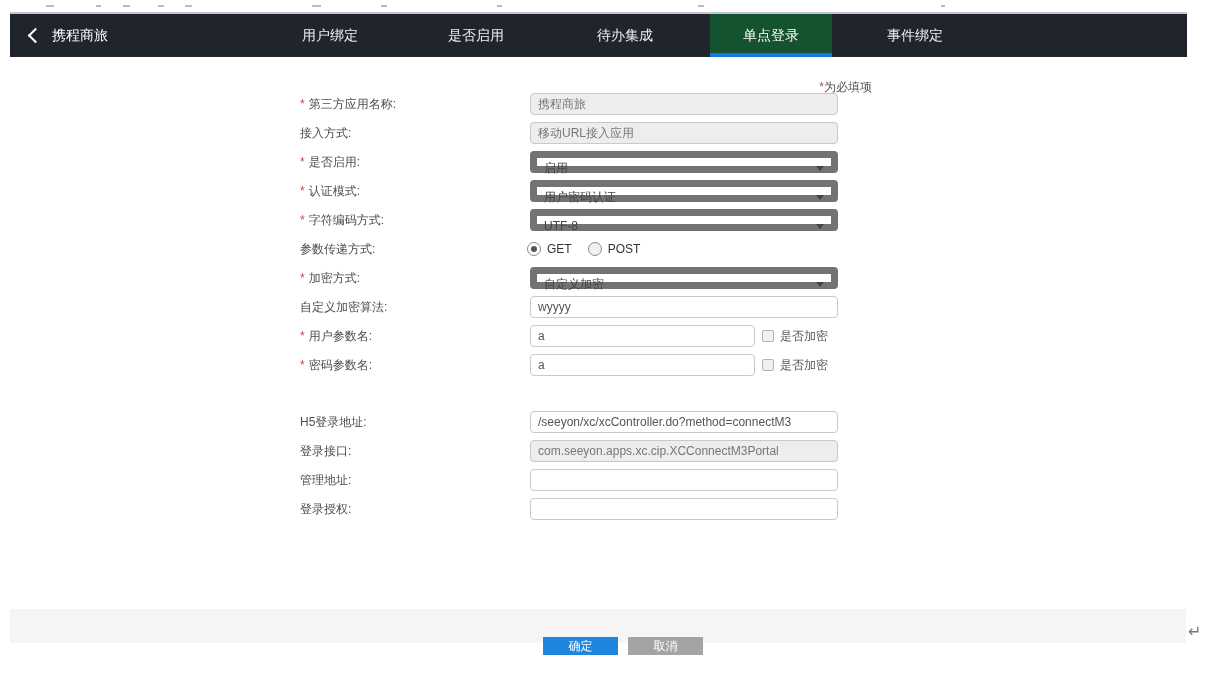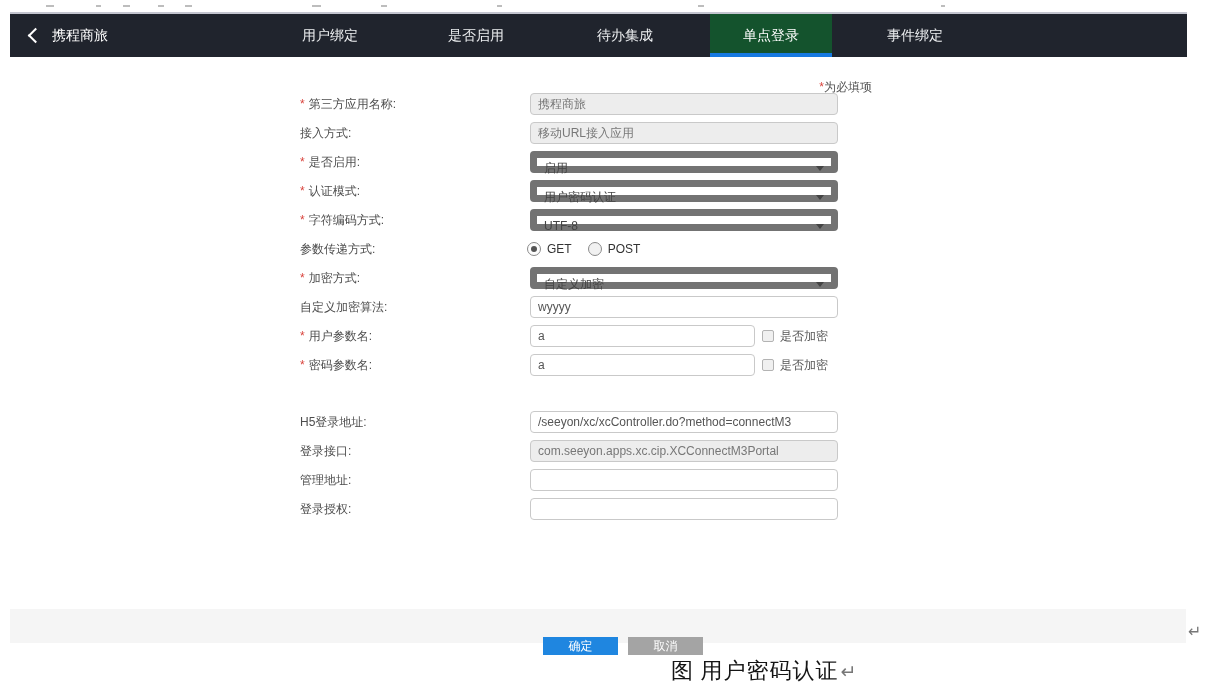--- a/index.html
+++ b/index.html
@@ -184,14 +184,13 @@
         <div class="flabel"><span>登录授权:</span></div>
         <input class="ibox" style="">
       </div>
     </div>
 
   <div class="band"></div>
   <div class="btn ok">确定</div>
   <div class="btn cancel">取消</div>
   <div class="ret1">↵</div>
 
-  <div class="caption"><span>图 用户密码认证</span><span class="cret">↵</span></div>
 </div>
 
 </body></html>

